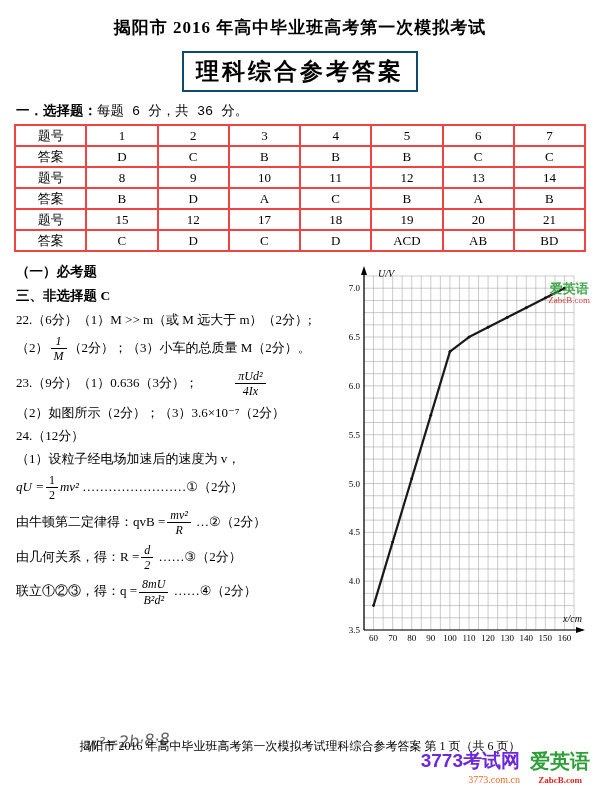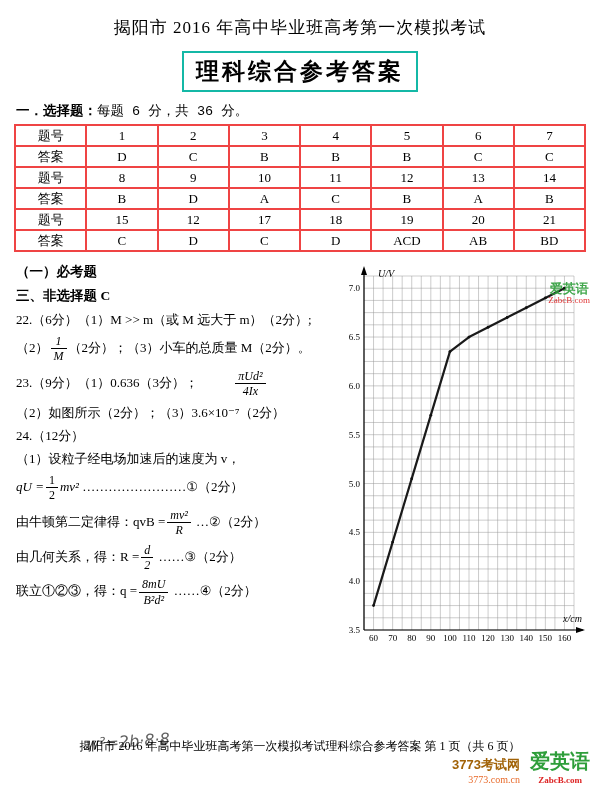--- a/index.html
+++ b/index.html
@@ -1,41 +1,41 @@
 <!DOCTYPE html>
 <html><head>
 <meta charset="utf-8">
 <style>
   *{margin:0;padding:0;box-sizing:border-box;}
   html,body{background:#fff;}
   body{width:600px;height:789px;font-family:"Liberation Serif","DejaVu Serif",serif;color:#000;}
   .page{position:relative;width:600px;height:789px;overflow:hidden;background:#fff;}
-  .header-title{text-align:center;font-weight:normal;font-size:17px;padding-top:16px;letter-spacing:1px;}
+  .header-title{text-align:center;font-weight:bold;font-size:17px;padding-top:16px;letter-spacing:1px;}
   .main-title-wrap{text-align:center;margin-top:12px;}
-  .main-title{display:inline-block;border:2px solid #14b8a6;font-size:23px;font-weight:bold;padding:3px 12px;letter-spacing:3px;}
+  .main-title{display:inline-block;border:2px solid #0c4a6e;font-size:23px;font-weight:bold;padding:3px 12px;letter-spacing:3px;}
   .section-heading{font-size:13.5px;margin:10px 0 4px 16px;font-family:Liberation Mono, monospace;}
   .section-heading .lead{font-weight:bold;}
   table.answers{border-collapse:collapse;margin:2px 14px 0 14px;width:572px;table-layout:fixed;}
   table.answers td{border:2px solid #ef4444;text-align:center;font-size:13px;height:21px;font-family:"Liberation Serif",serif;}
   .content{display:flex;margin:6px 6px 0 16px;}
   .left-col{width:318px;font-size:13px;line-height:1.4;}
   .left-col p{margin:5px 0;}
   .bold{font-weight:bold;font-size:13.5px;}
   .frac{display:inline-block;vertical-align:middle;text-align:center;font-style:italic;margin:0 2px;}
   .frac .num{display:block;border-bottom:1px solid #000;line-height:1.2;padding:0 3px;font-size:12px;}
   .frac .den{display:block;line-height:1.2;padding:0 3px;font-size:12px;}
   .formula-line{margin:9px 0;}
   .right-col{flex:1;position:relative;padding-top:2px;}
   .chart-logo{position:absolute;top:24px;right:4px;text-align:center;opacity:.9;line-height:1.05;}
   .chart-logo .g{color:#2e9e3a;font-weight:bold;font-size:13px;display:block;}
   .chart-logo .r{color:#d22;font-size:9px;display:block;}
   .footer{position:absolute;bottom:34px;left:0;width:100%;text-align:center;font-size:12px;}
   .scribble{position:absolute;bottom:38px;left:86px;font-size:16px;color:#3a3a3a;font-style:italic;transform:rotate(-4deg);opacity:.8;font-family:"DejaVu Sans",sans-serif;}
   .watermark{position:absolute;right:10px;bottom:4px;display:flex;align-items:flex-end;gap:10px;text-align:center;}
-  .wm-a .t1{color:#a16207;font-weight:bold;font-size:13px;font-family:"Liberation Sans",sans-serif;display:block;}
+  .wm-a .t1{color:#6d28d9;font-weight:bold;font-size:19px;font-family:"Liberation Sans",sans-serif;display:block;}
   .wm-a .t2{color:#e86a2a;font-size:10px;display:block;text-align:right;}
   .wm-b .t1{color:#2e9e3a;font-weight:bold;font-size:20px;display:block;}
   .wm-b .t2{color:#d22;font-size:9px;font-weight:bold;display:block;}
   svg text{font-family:"Liberation Serif",serif;}
 </style>
 </head>
 <body>
 
 <div class="page">
 

